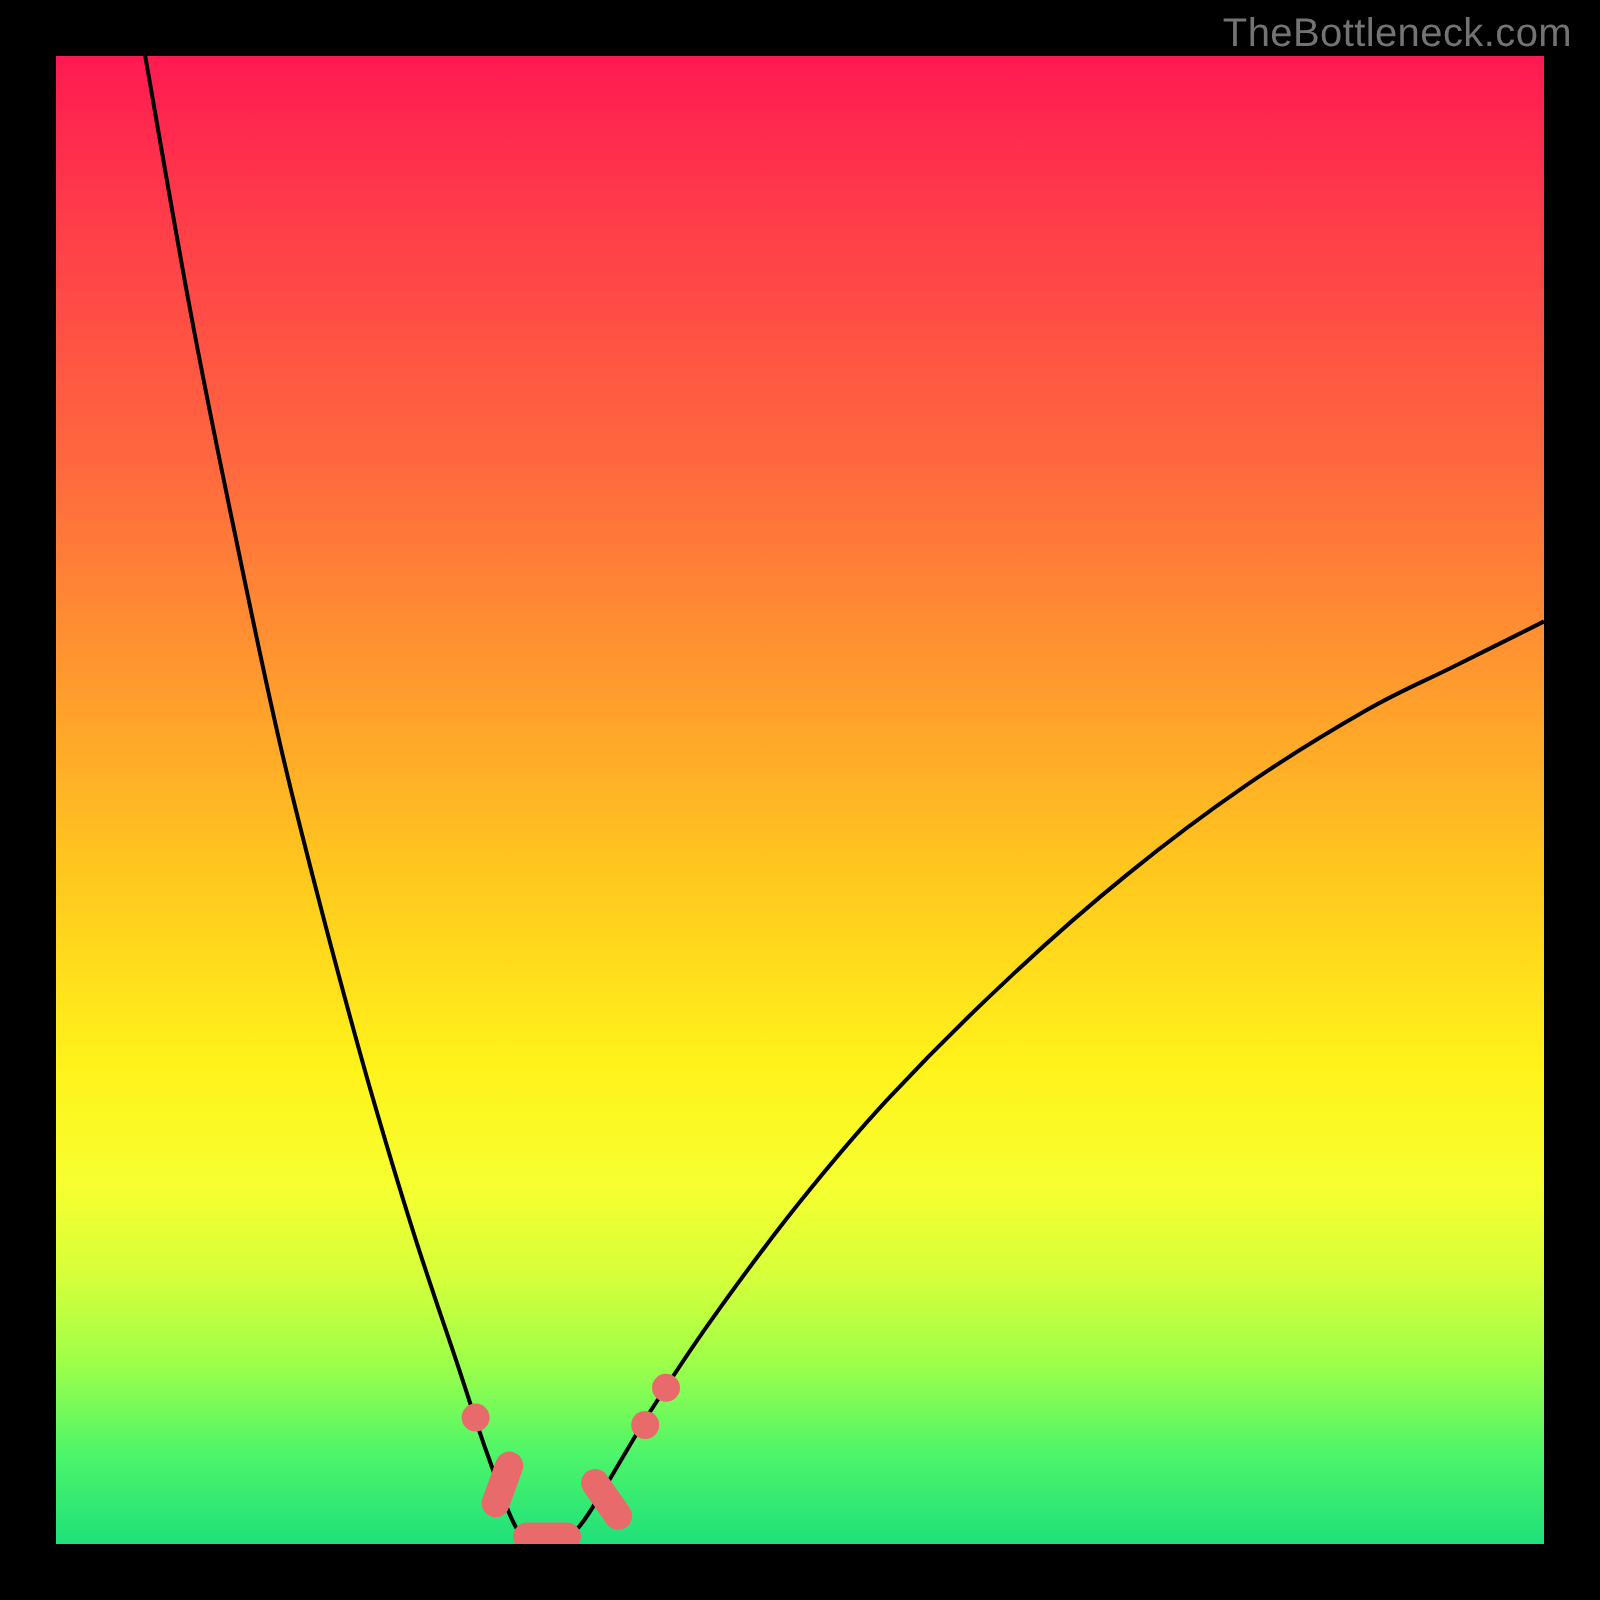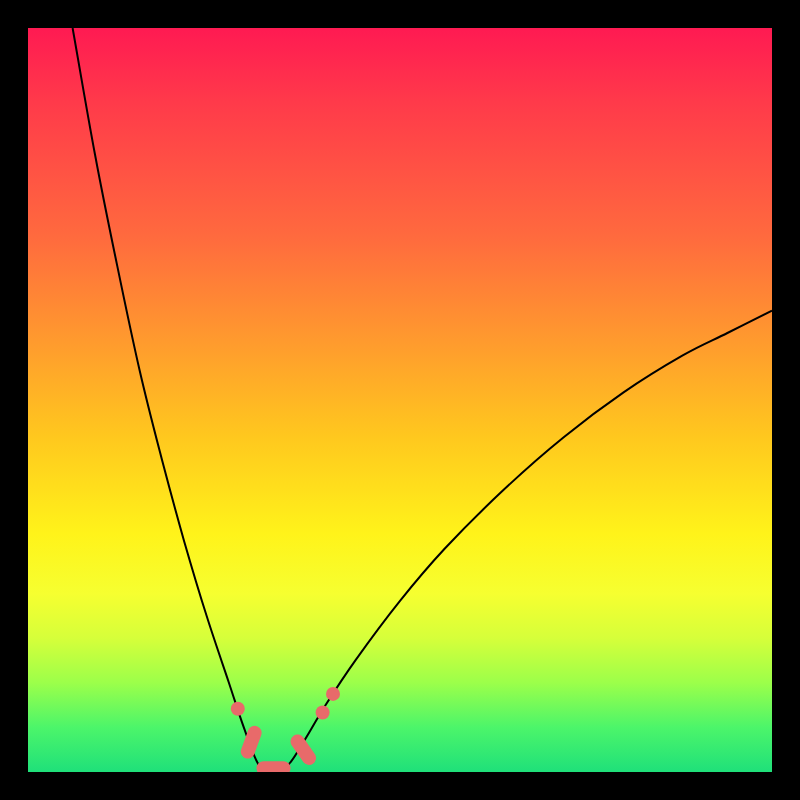--- a/index.html
+++ b/index.html
@@ -59,20 +59,21 @@
   .curve {
     fill: none;
     stroke: #000;
     stroke-width: 2;
   }
 </style>
 </head>
 <body>
 
 <div class="frame">
+  <div class="watermark">TheBottleneck.com</div>
 
   <div class="plot">
     <svg class="overlay" viewBox="0 0 744 744">
       <path id="curve-path" class="curve" d="M 44.6 0.0 C 48.4 21.1, 59.5 86.8, 67.0 126.5 C 74.4 166.2, 81.8 202.1, 89.3 238.1 C 96.7 274.0, 104.2 310.0, 111.6 342.2 C 119.0 374.5, 126.5 403.0, 133.9 431.5 C 141.4 460.0, 148.8 487.3, 156.2 513.4 C 163.7 539.4, 171.1 564.2, 178.6 587.8 C 186.0 611.3, 194.7 636.1, 200.9 654.7 C 207.1 673.3, 210.8 685.7, 215.8 699.4 C 220.7 713.0, 225.7 729.1, 230.6 736.6 C 235.6 744.0, 240.6 744.0, 245.5 744.0 C 250.5 744.0, 255.4 741.5, 260.4 736.6 C 265.4 731.6, 269.1 724.2, 275.3 714.2 C 281.5 704.3, 288.9 690.7, 297.6 677.0 C 306.3 663.4, 315.0 649.8, 327.4 632.4 C 339.8 615.0, 357.1 591.5, 372.0 572.9 C 386.9 554.3, 399.3 539.4, 416.6 520.8 C 434.0 502.2, 456.3 479.9, 476.2 461.3 C 496.0 442.7, 515.8 425.3, 535.7 409.2 C 555.5 393.1, 575.4 378.2, 595.2 364.6 C 615.0 350.9, 637.4 337.3, 654.7 327.4 C 672.1 317.4, 684.5 312.5, 699.4 305.0 C 714.2 297.6, 736.6 286.4, 744.0 282.7"></path>
       <g id="markers">
           <circle cx="209.8" cy="680.8" r="7" fill="#e86a6a"></circle>
           <g transform="translate(223.2 714.2) rotate(-70)">
             <rect x="-17" y="-7" width="34" height="14" rx="7" fill="#e86a6a"></rect>
           </g>
           <g transform="translate(245.5 740.3) rotate(0)">

